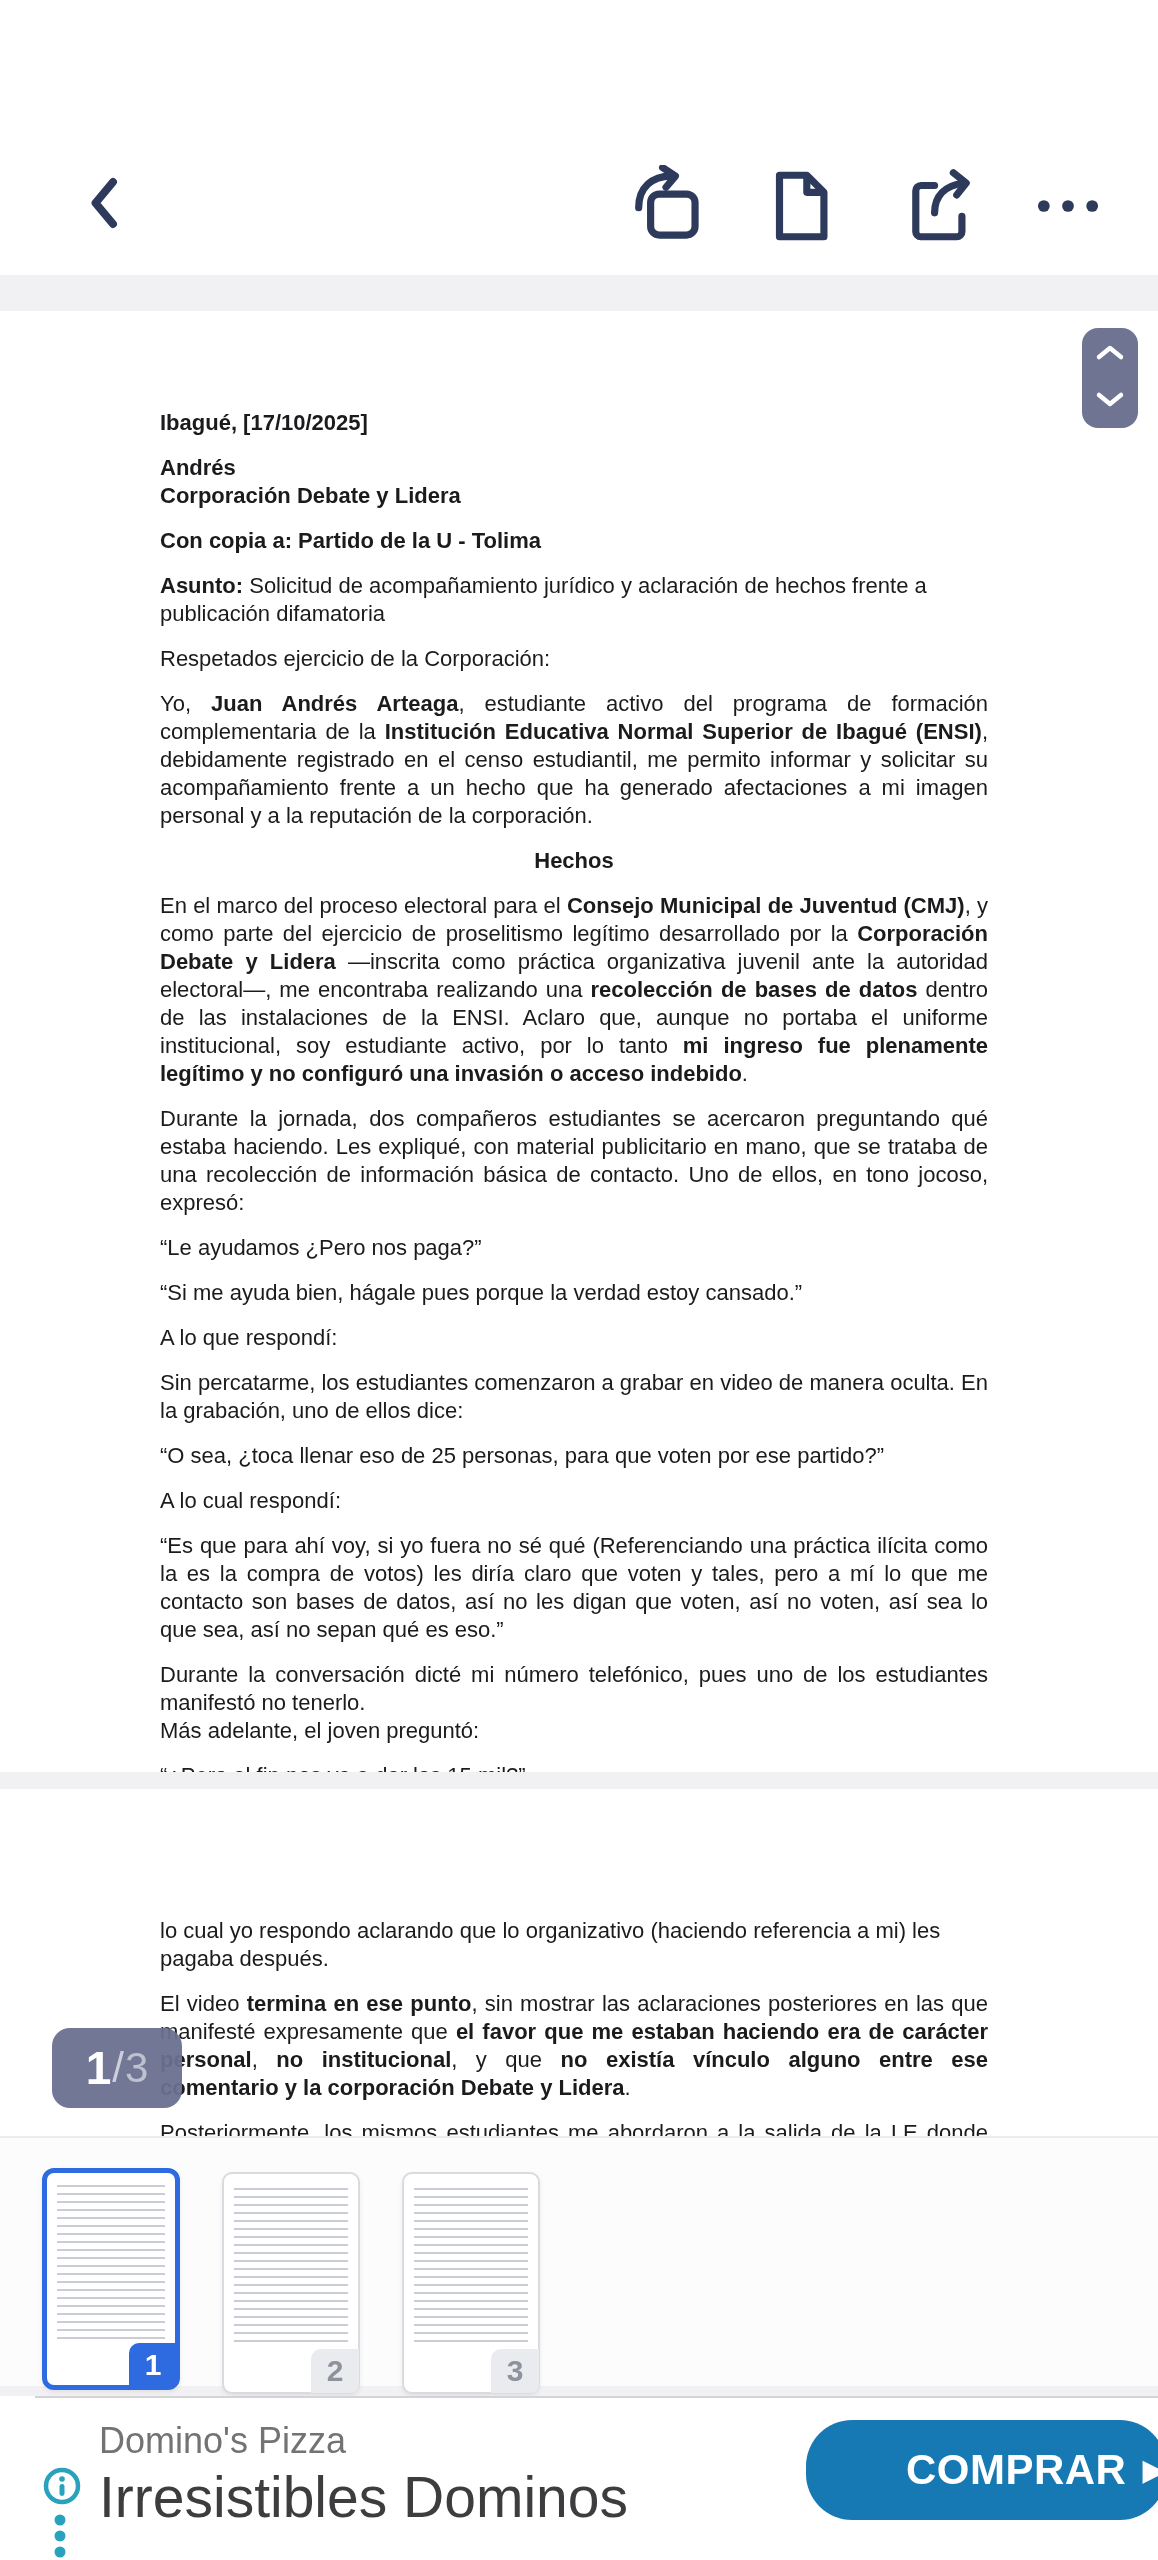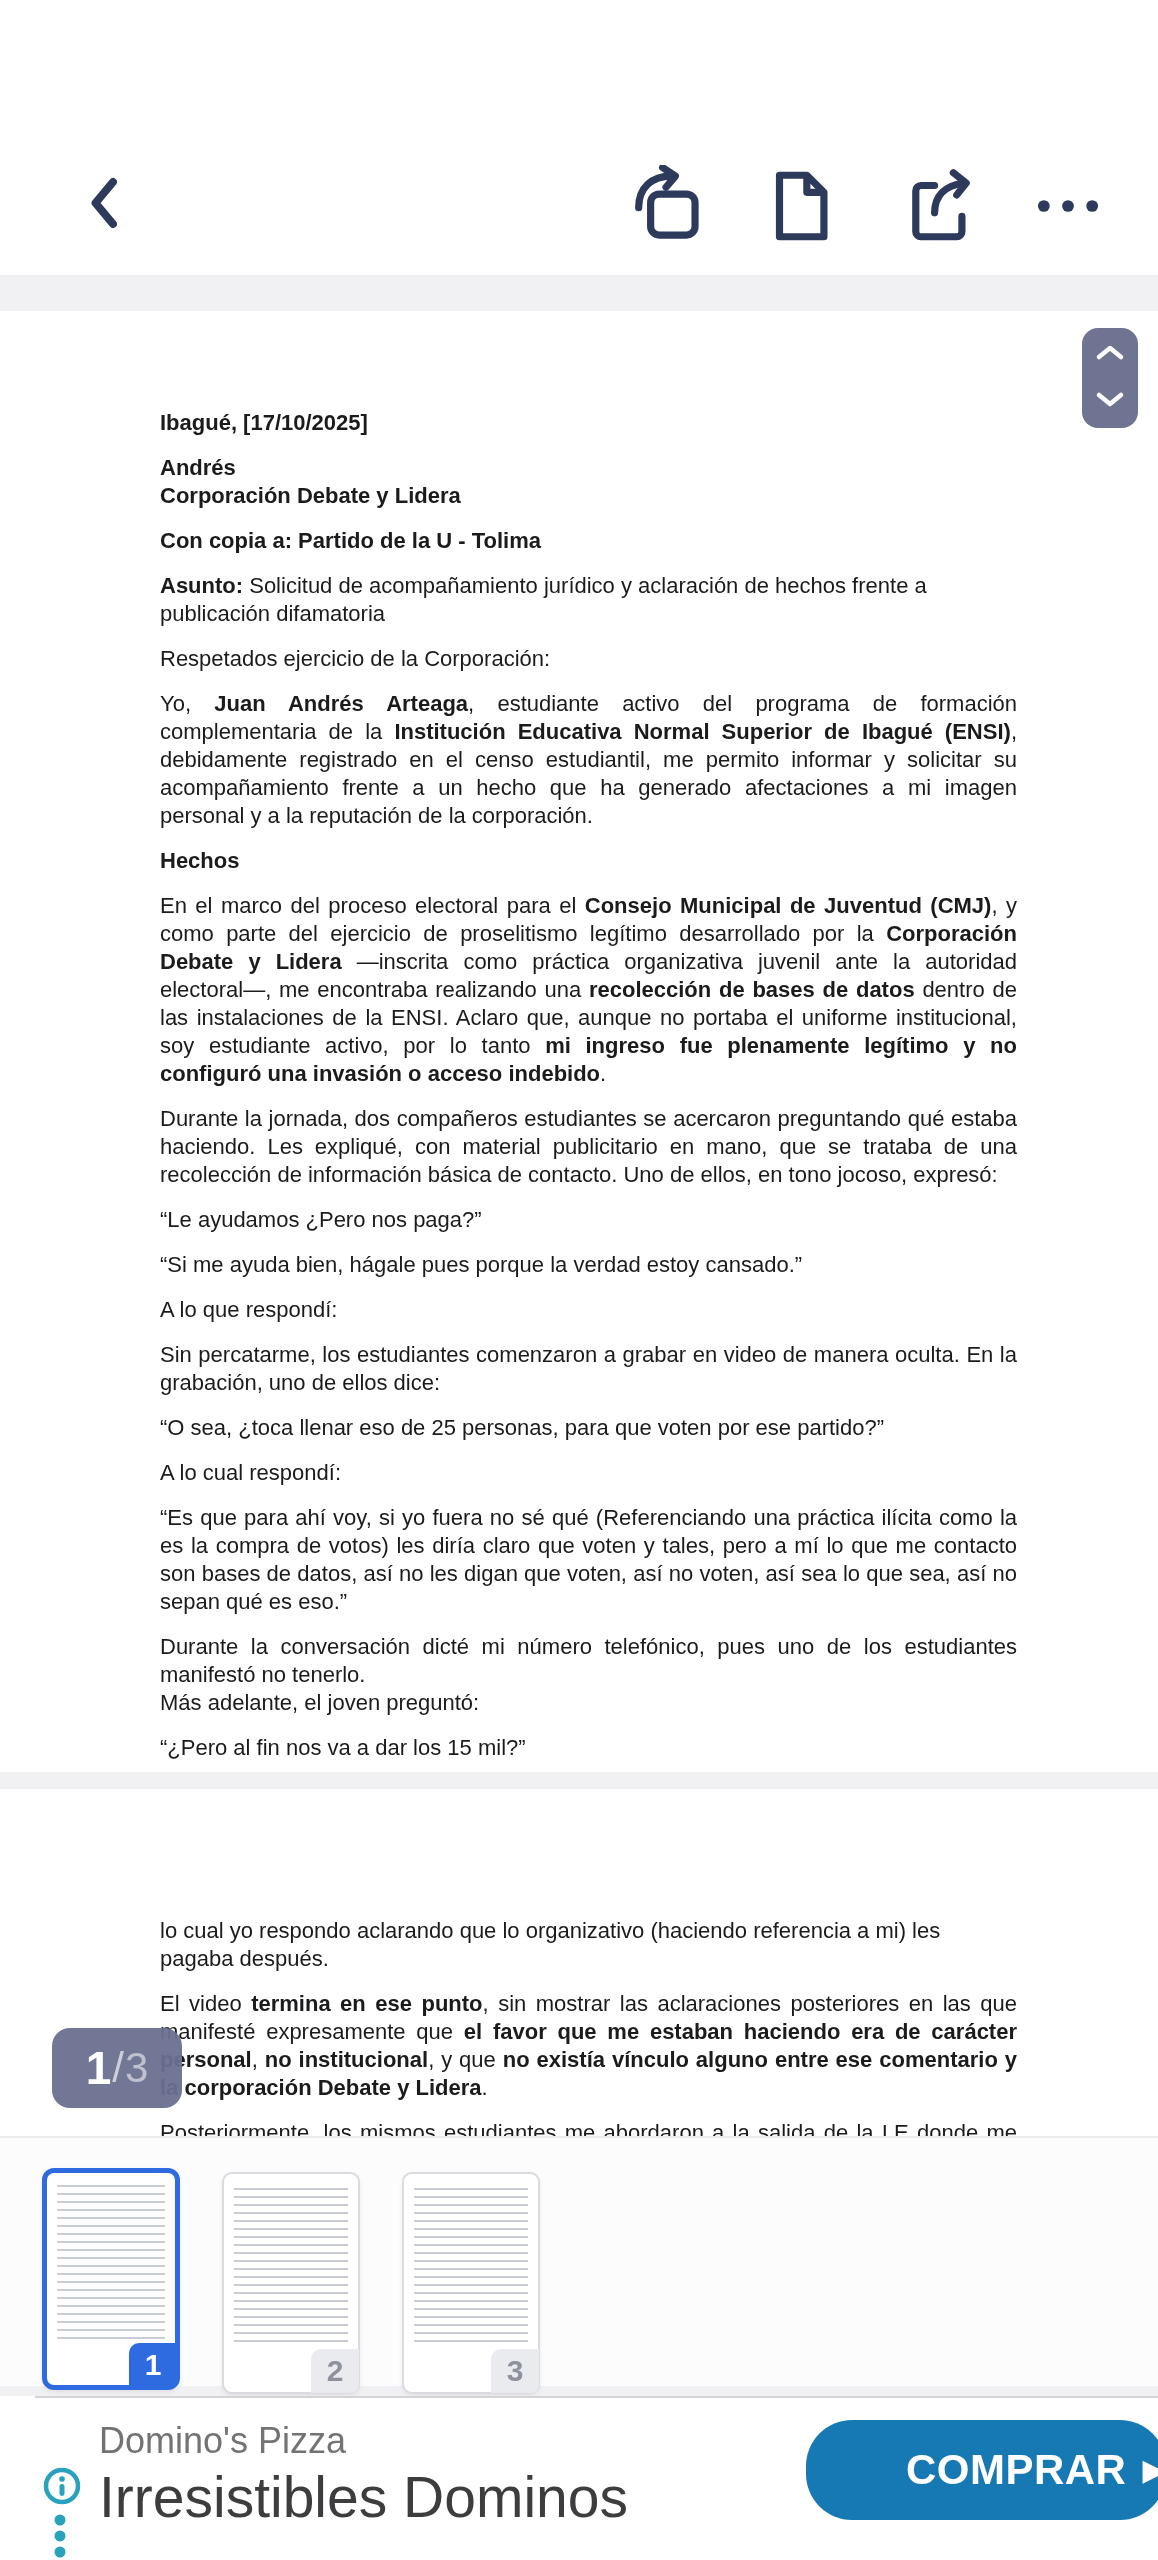--- a/index.html
+++ b/index.html
@@ -22,28 +22,28 @@
 
   
   .strip { position:absolute; left:0; width:1158px; background:#f1f1f4; }
   .strip.gap-top  { top:275px;  height:36px; }
   .strip.gap-page { top:1772px; height:17px; }
 
   
   .doc-page { position:absolute; left:0; width:1158px; background:#ffffff; }
   .page1 { top:311px;  height:1461px; }
   .page2 { top:1789px; height:370px; }
-  .doc-content { position:absolute; left:160px; right:141px; color:#1b1b1d;
+  .doc-content { position:absolute; left:160px; right:170px; color:#1b1b1d;
                  font-size:22px; line-height:28px; }
   .page1 .doc-content { top:98px; }
   .page2 .doc-content { top:128px; }
   .doc-p { margin:0 0 17px 0; text-align:left; }
   .doc-p.tight { margin-bottom:0; }
   .doc-p.justify { text-align:justify; }
-  .doc-p.center { text-align:left; }
+  .doc-p.center { text-align:center; }
   .doc-p .bold { font-weight:700; }
 
   
   .scroll-widget {
     position:absolute; left:1082px; top:328px; width:56px; height:100px;
     background:#6e7492; border-radius:16px; display:flex; flex-direction:column;
     align-items:center; justify-content:space-between; padding:16px 0; cursor:pointer;
   }
 
   

